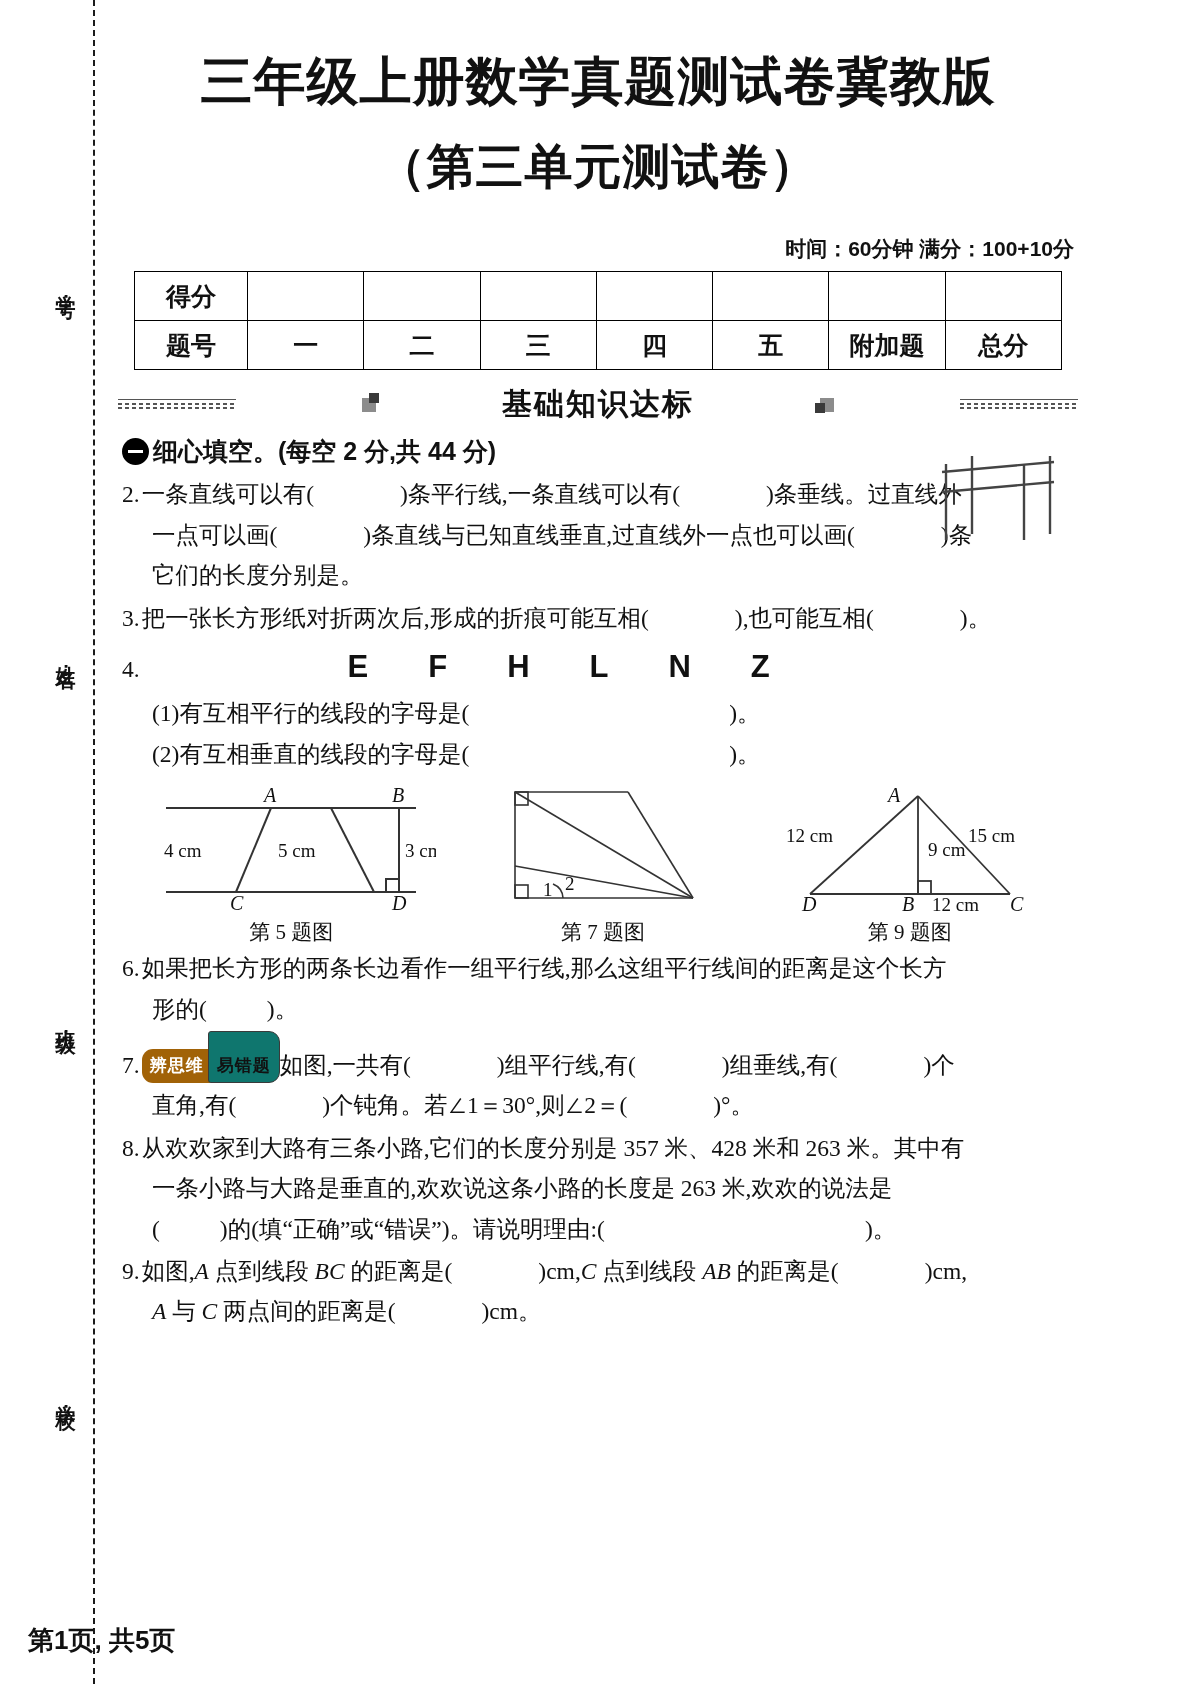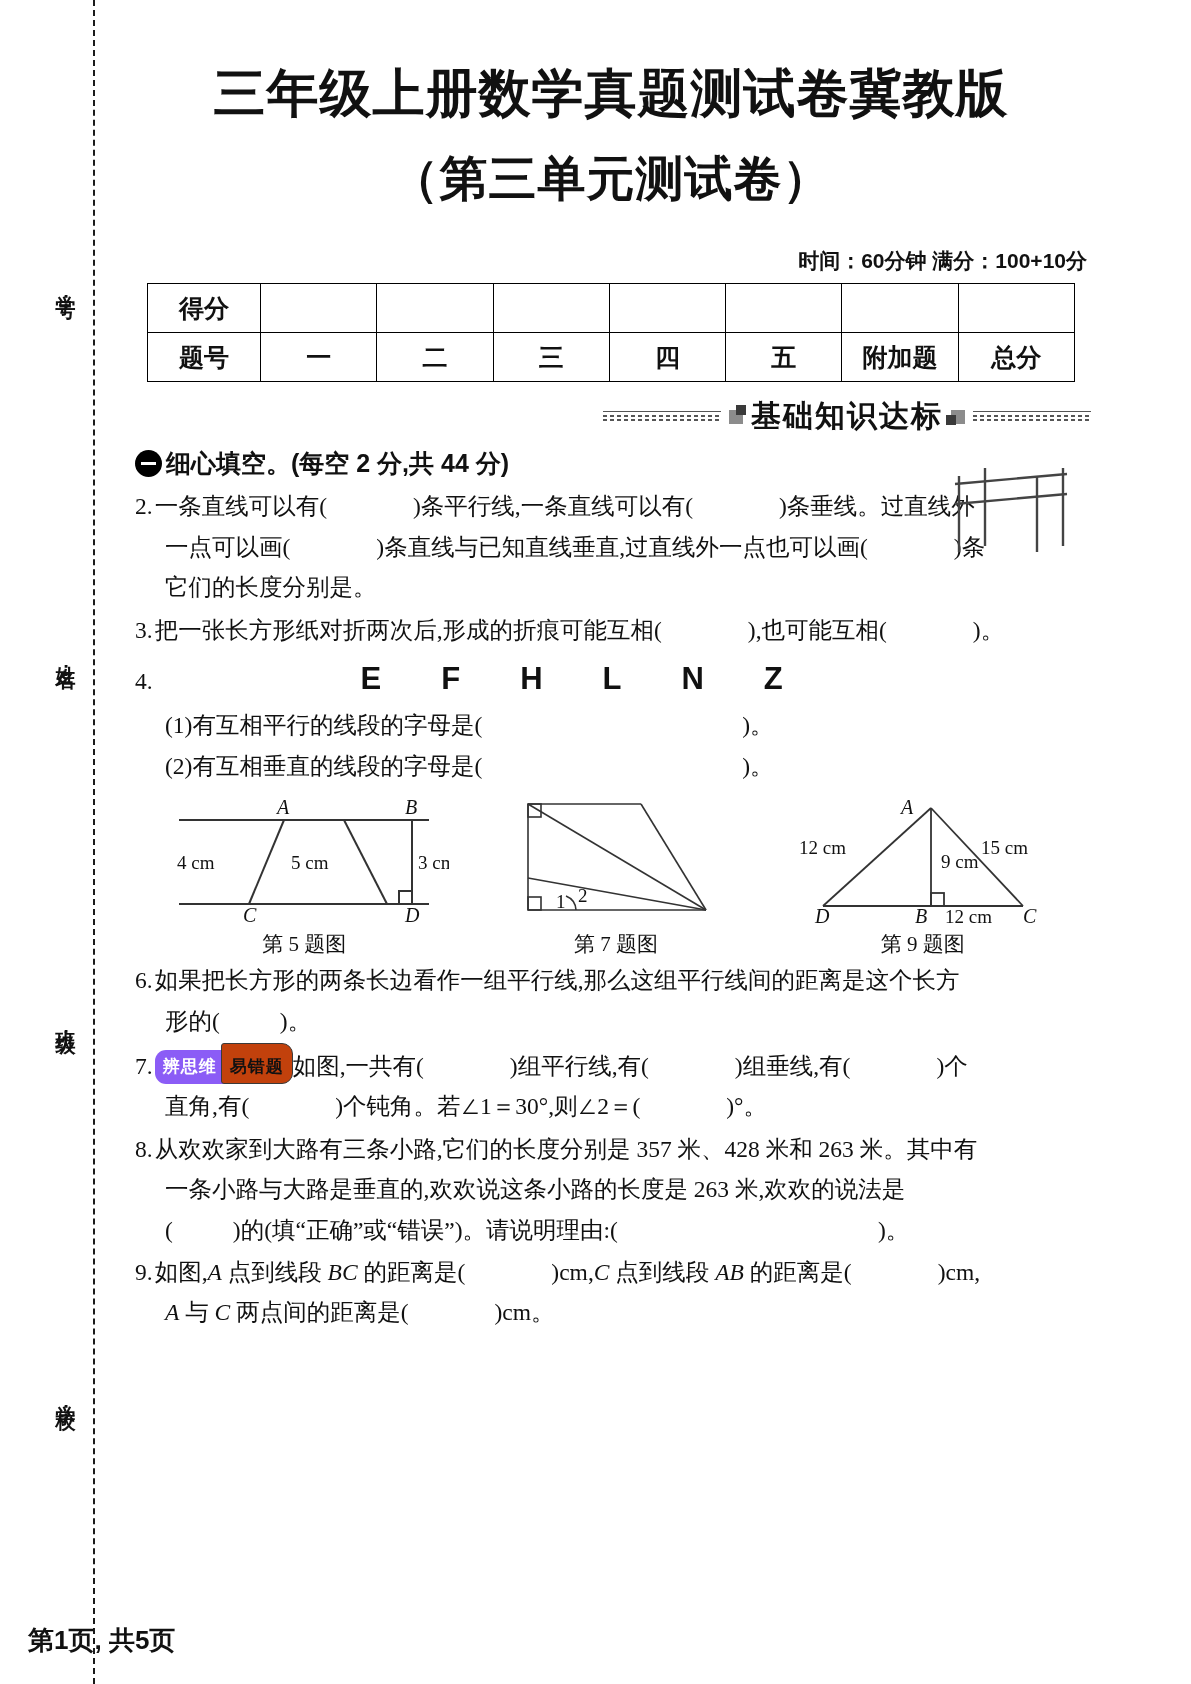--- a/index.html
+++ b/index.html
@@ -23,21 +23,21 @@
     font-weight:bold; font-size:20px; letter-spacing:4px;
     color:#111; text-align:center;
   }
   #side-xuehao{ top:280px; }
   #side-xingming{ top:650px; }
   #side-banji{ top:1015px; }
   #side-xuexiao{ top:1390px; }
 
   
   .page{
-    position:absolute; left:118px; top:12px; width:960px; height:1312px;margin-left:13px;
+    position:absolute; left:118px; top:0; width:960px; height:1312px;
   }
 
   
   .title-main{
     text-align:center;
     font-family:"Liberation Sans", sans-serif;
     font-weight:bold;
     font-size:52px;
     line-height:1.15;
     letter-spacing:1px;
@@ -78,21 +78,21 @@
     font-weight:bold;
     font-size:25px;
   }
   table.score td.lead{ width:110px; }
   table.score td.num{ width:105px; }
   table.score td.extra{ width:160px; }
   table.score td.total{ width:130px; }
 
   
   .banner{
-    display:flex; align-items:center; justify-content:flex-end;
+    display:flex; align-items:center; justify-content:space-between;
     margin-top:14px; gap:8px;
   }
   .banner .dashwide{
     width:118px; height:14px;
     background:
       linear-gradient(to right, #555 0 100%) left 0 top 1px / 100% 1.2px no-repeat,
       repeating-linear-gradient(to right, #555 0 4px, transparent 4px 7px) left 0 top 5px / 100% 2px no-repeat,
       repeating-linear-gradient(to right, #555 0 4px, transparent 4px 7px) left 0 top 9px / 100% 2px no-repeat;
   }
   .banner .sq{
@@ -133,35 +133,35 @@
   .q .idx{ margin-right:2px; }
   .indent{ padding-left:30px; display:block; }
   .blank{ display:inline-block; width:86px; }
   .blank.s{ width:60px; }
   .blank.xl{ width:260px; }
   .ital{ font-style:italic; }
 
   
   .badge-dark{
     display:inline-block;
-    background:#8b5cf6;color:#fff;
+    background:#a16207;color:#fff;
     font-family:"Liberation Sans", sans-serif;
     font-weight:bold; font-size:17px;
     padding:2px 8px 3px 8px;
     border-radius:11px 3px 3px 11px;
     vertical-align:2px;
     letter-spacing:1px;
   }
   .badge-light{
     display:inline-block;
-    background:#c2410c;color:#111;
+    background:#0f766e;color:#111;
     border:1.6px solid #3a3a3a;
     font-family:"Liberation Sans", sans-serif;
     font-weight:bold; font-size:17px;
-    padding:8px 8px 2px 8px;
+    padding:19px 8px 2px 8px;
     border-radius:3px 11px 11px 3px;
     vertical-align:2px;
     margin-left:-4px;
     letter-spacing:1px;
   }
 
   
   .letters{
     font-family:"Liberation Sans", sans-serif;
     font-weight:bold; font-size:31px;

